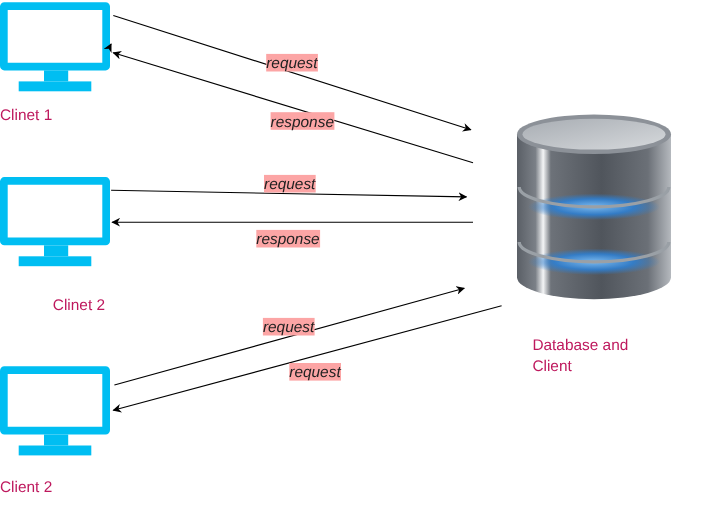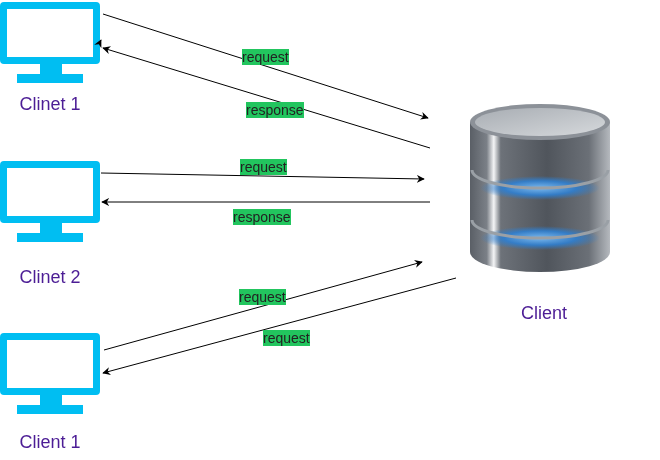--- a/index.html
+++ b/index.html
@@ -1,21 +1,21 @@
 <!DOCTYPE html>
 <html><head>
   <meta charset="utf-8">
   <style>
     html, body { margin: 0; padding: 0; background: #ffffff; }
     body { width: 660px; height: 460px; position: relative; overflow: hidden;
            font-family: "Liberation Sans", sans-serif; }
     #canvas { position: absolute; left: 0; top: 0; }
-    .lbl { position: absolute; font-size: 14px; color: #222; background: #22c55e;
-           line-height: 16px; white-space: nowrap; }
-    .caption { position: absolute; font-size: 18px; color: #4c1d95; text-align: center;
+    .lbl { position: absolute; font-size: 14px; color: #222; background: #fca5a5;
+           line-height: 16px; white-space: nowrap; font-style: italic; }
+    .caption { position: absolute; font-size: 14px; color: #be185d; text-align: left;
                line-height: 19px; }
   </style>
 </head>
 <body>
 
 <svg id="canvas" width="660" height="460">
   <defs>
     <marker id="arr" viewBox="0 0 10 10" refX="9" refY="5" markerWidth="8" markerHeight="8" orient="auto-start-reverse">
       <path d="M0,0 L10,5 L0,10 L3,5 z" fill="#000"></path>
     </marker>
@@ -77,17 +77,18 @@
 </svg>
 
 <span class="lbl" style="left:242px;top:49px;">request</span>
 <span class="lbl" style="left:246px;top:102px;">response</span>
 <span class="lbl" style="left:240px;top:159px;">request</span>
 <span class="lbl" style="left:233px;top:209px;">response</span>
 <span class="lbl" style="left:239px;top:289px;">request</span>
 <span class="lbl" style="left:263px;top:330px;">request</span>
 
 <div class="caption" style="left:0;top:95px;width:100px;">Clinet 1</div>
-<div class="caption" style="left:0;top:268px;width:100px;">Clinet 2</div>
-<div class="caption" style="left:0;top:433px;width:100px;">Client 1</div>
+<div class="caption" style="left:0;top:268px;width:100px;padding-left:48px;">Clinet 2</div>
+<div class="caption" style="left:0;top:433px;width:100px;">Client 2</div>
 <div class="caption" style="left:484px;top:304px;width:120px;">
+  <div>Database and</div>
   <div>Client</div>
 </div>
 
 </body></html>

